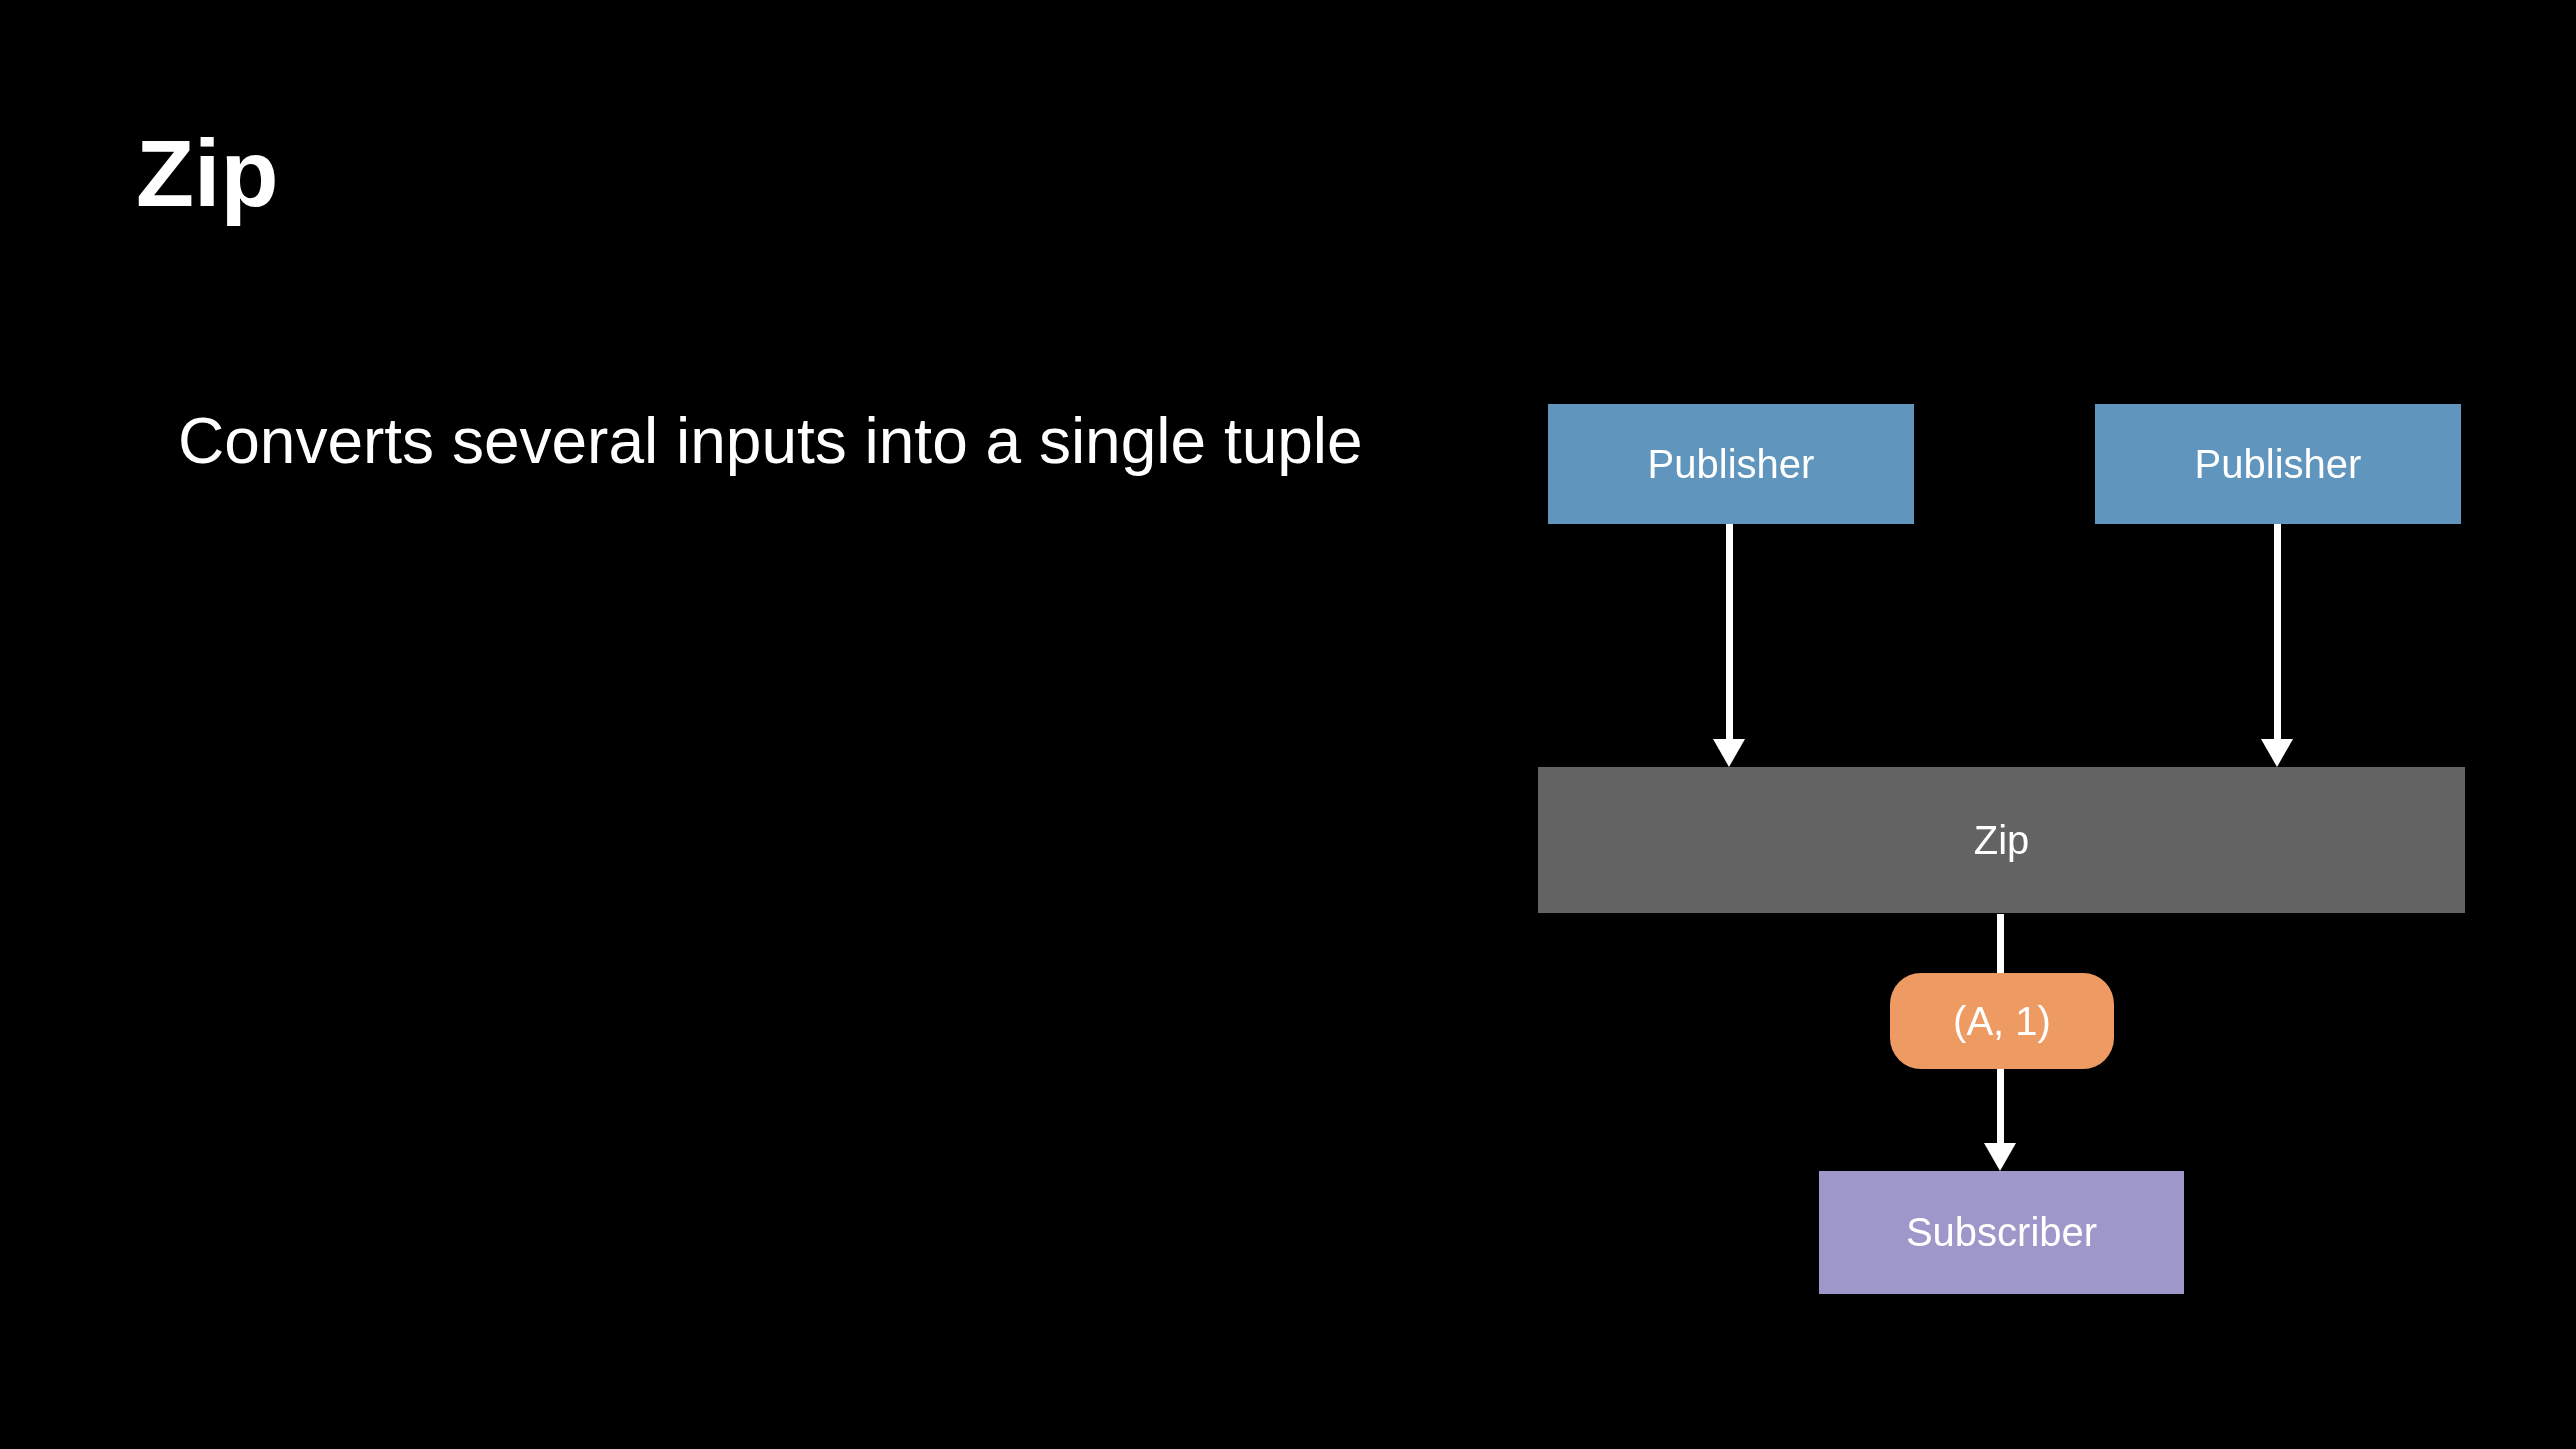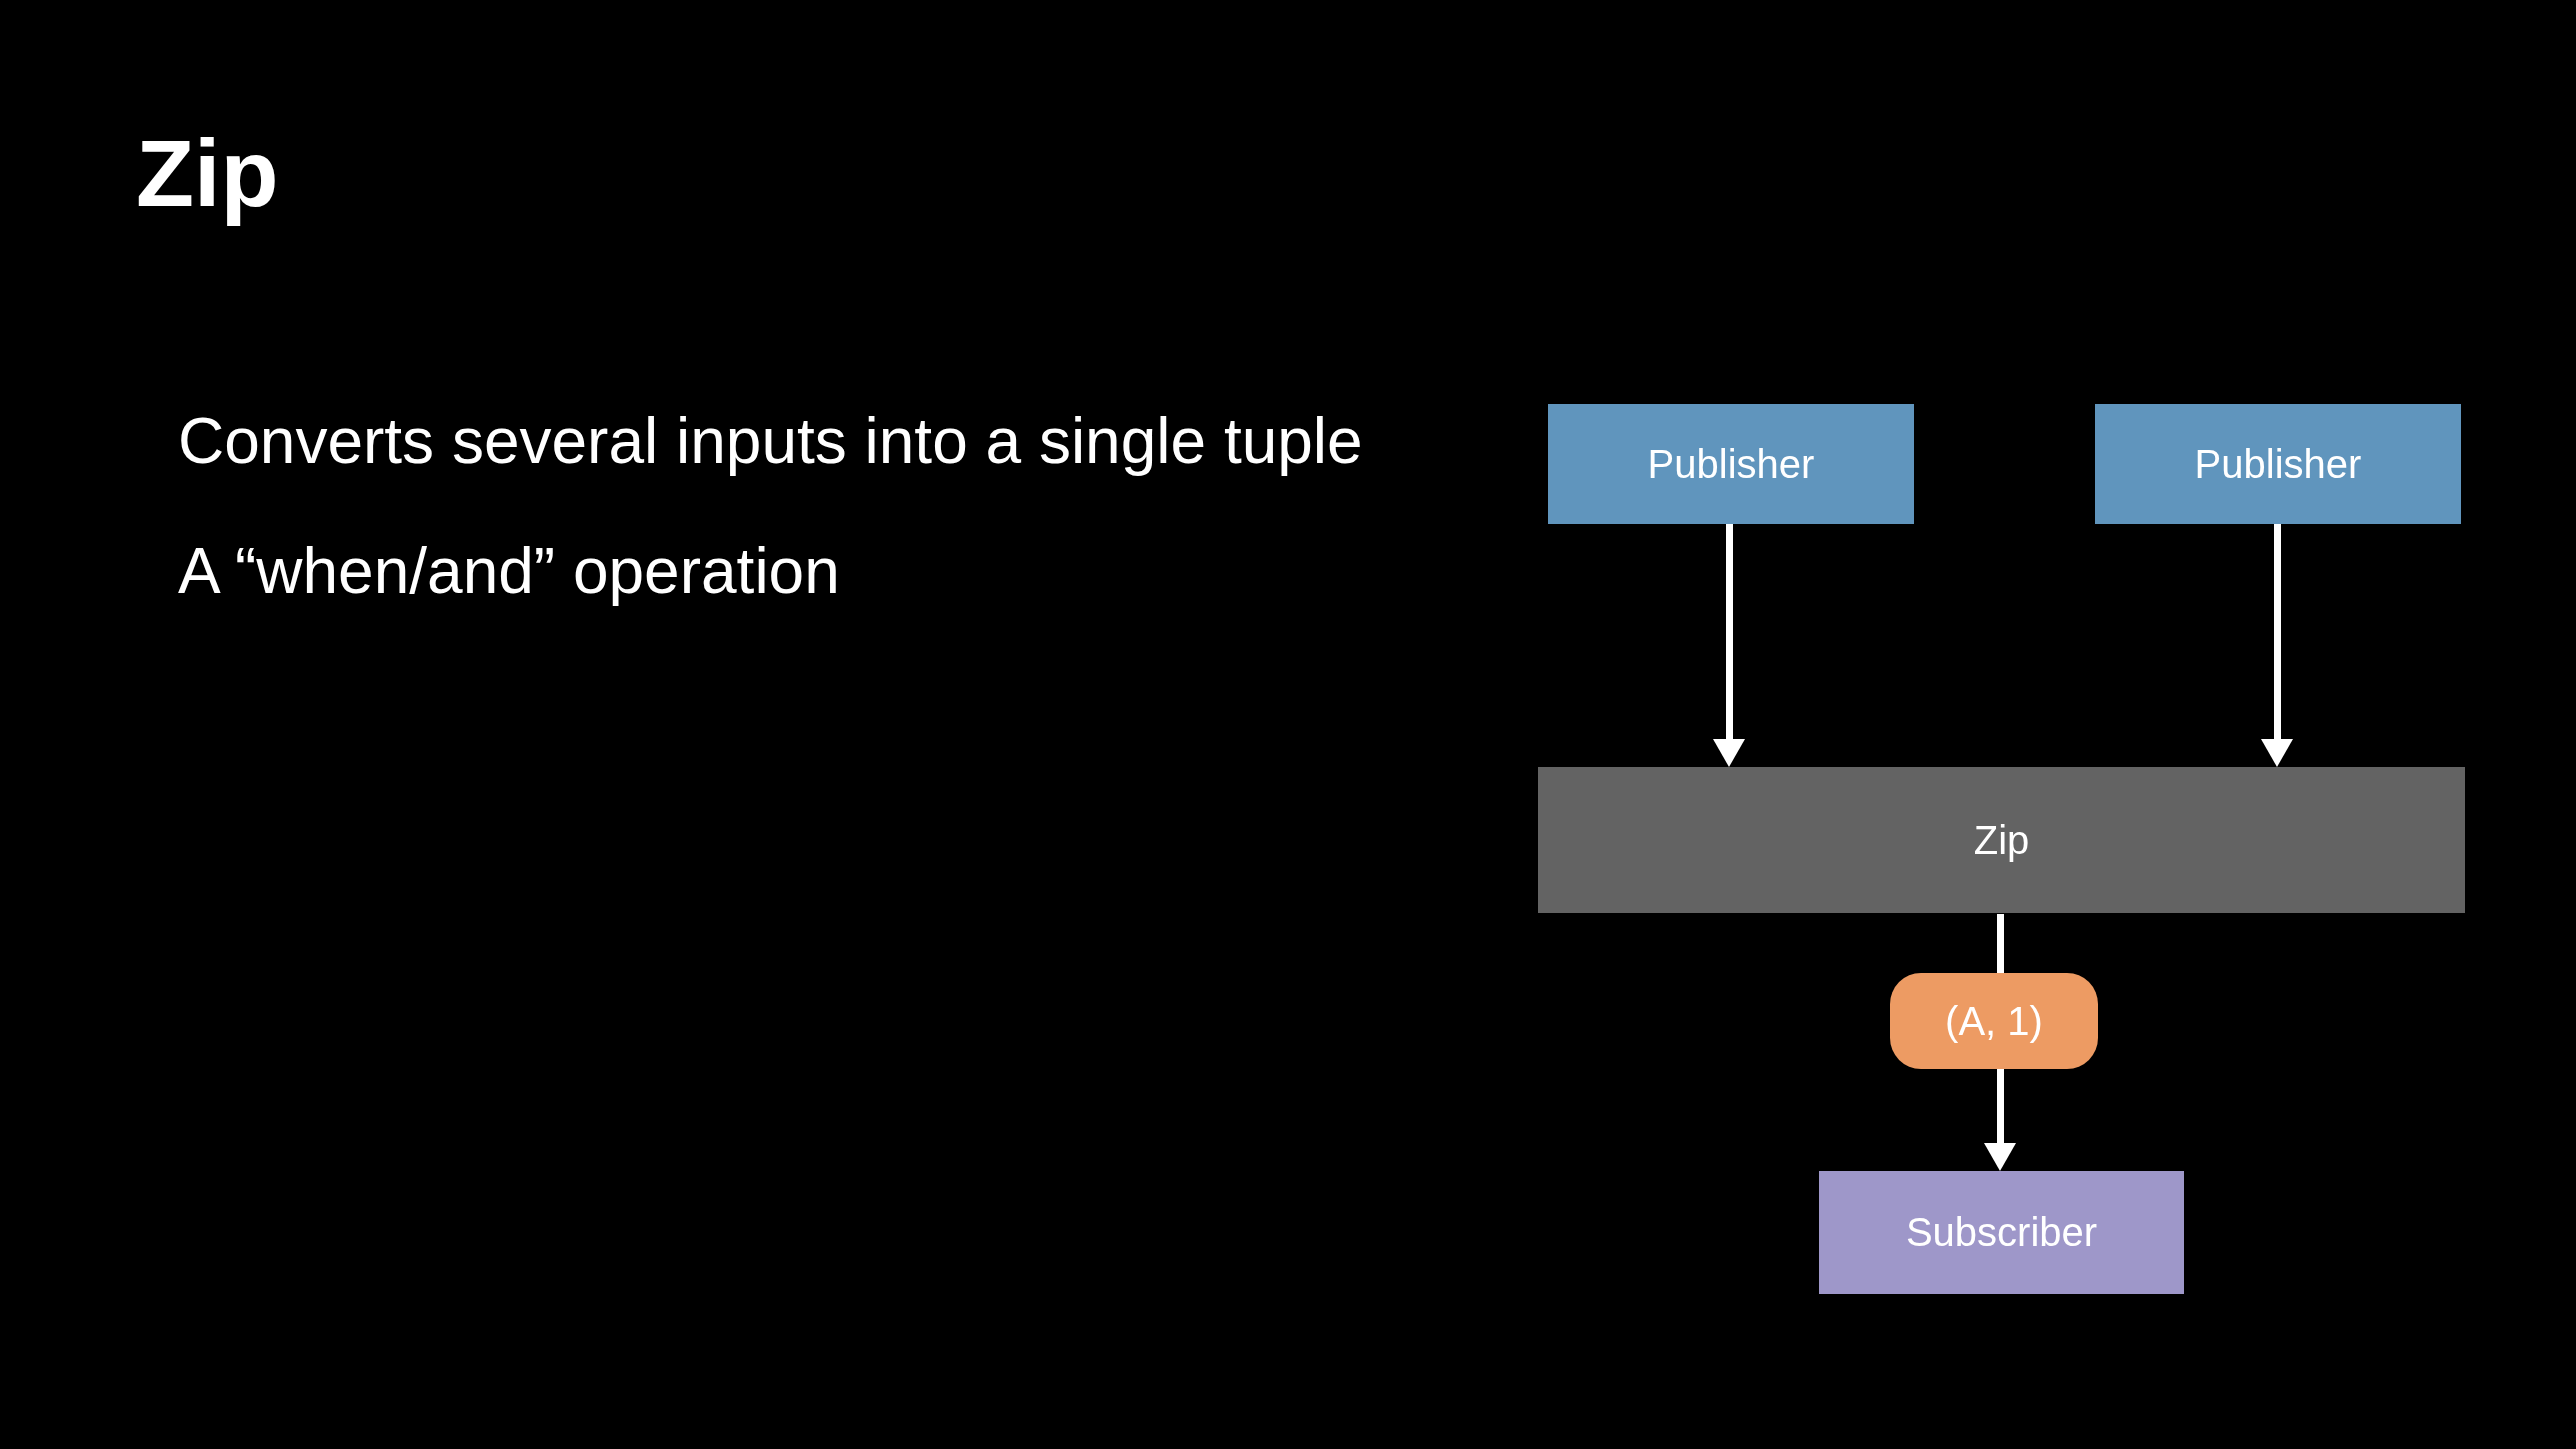--- a/index.html
+++ b/index.html
@@ -46,21 +46,21 @@
     display: flex;
     align-items: center;
     justify-content: center;
     font-size: 40px;
     color: #fff;
     text-align: right;
   }
   .publisher-1 { left: 1548px; top: 404px; width: 366px; height: 120px; background: var(--publisher); }
   .publisher-2 { left: 2095px; top: 404px; width: 366px; height: 120px; background: var(--publisher); }
   .zip-box     { left: 1538px; top: 767px; width: 927px; height: 146px; background: var(--zip); }
-  .tuple-badge { left: 1890px; top: 973px; width: 208px; height: 96px; background: var(--tuple); border-radius: 31px; z-index: 2; }
+  .tuple-badge { left: 1890px; top: 973px; width: 224px; height: 96px; background: var(--tuple); border-radius: 31px; z-index: 2; }
   .subscriber  { left: 1819px; top: 1171px; width: 365px; height: 123px; background: var(--subscriber); }
   .arrow-line {
     position: absolute;
     width: 6.7px;
     background: var(--arrow, #fff);
     z-index: 1;
   }
   .arrow-line.a1 { left: 1726px; top: 524px;  height: 216px; }
   .arrow-line.a2 { left: 2274px; top: 524px;  height: 216px; }
   .arrow-line.a3 { left: 1997px; top: 914px; height: 229px; }
@@ -79,21 +79,20 @@
 </style>
 </head>
 <body>
 
 <div class="slide">
 
   <h1 class="slide-title">Zip</h1>
 
   <div class="bullets">
     <p>Converts several inputs into a single tuple</p>
-    <p>A “when/and” operation</p>
   </div>
 
   <div>
 
     <div class="node publisher-1">
       <span>Publisher</span>
     </div>
 
     <div class="node publisher-2">
       <span>Publisher</span>

